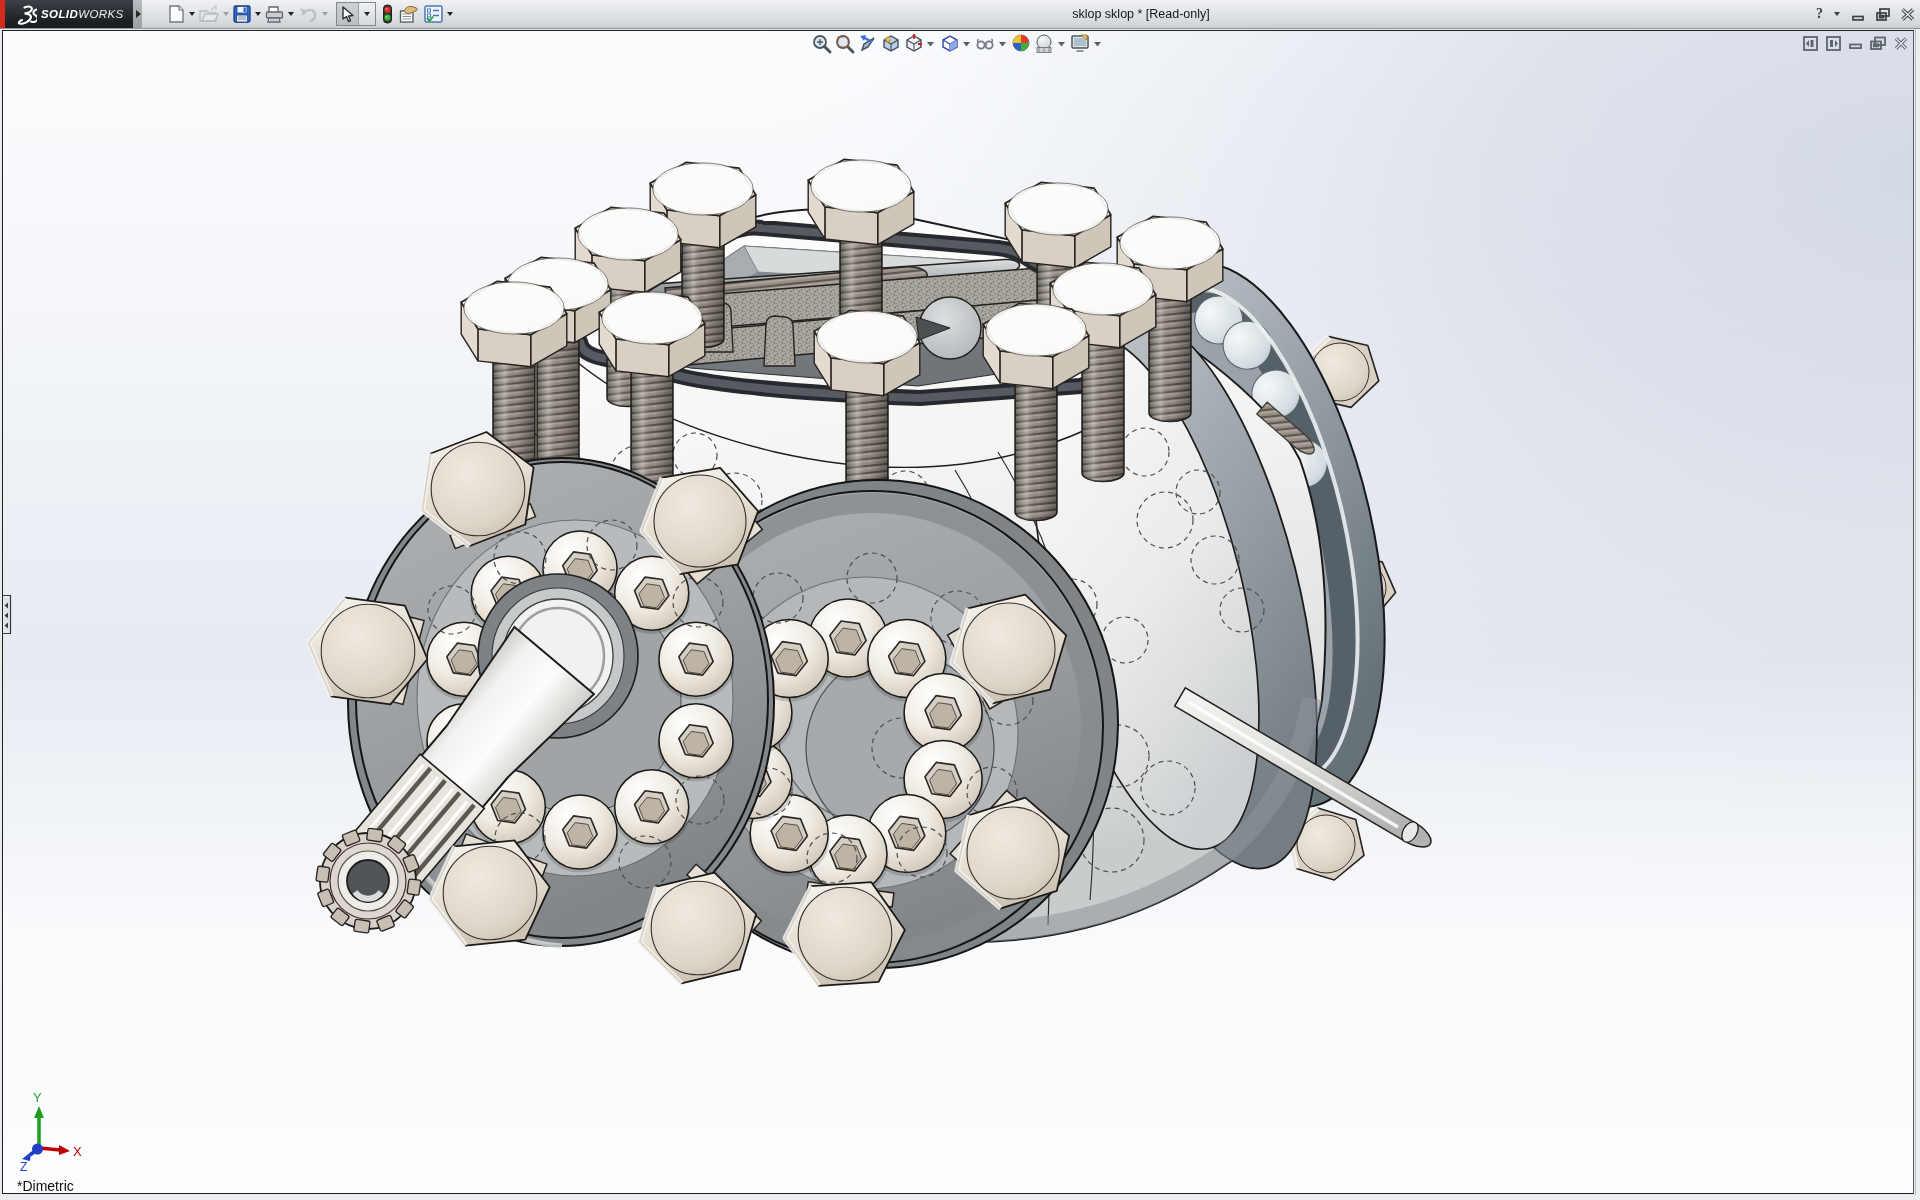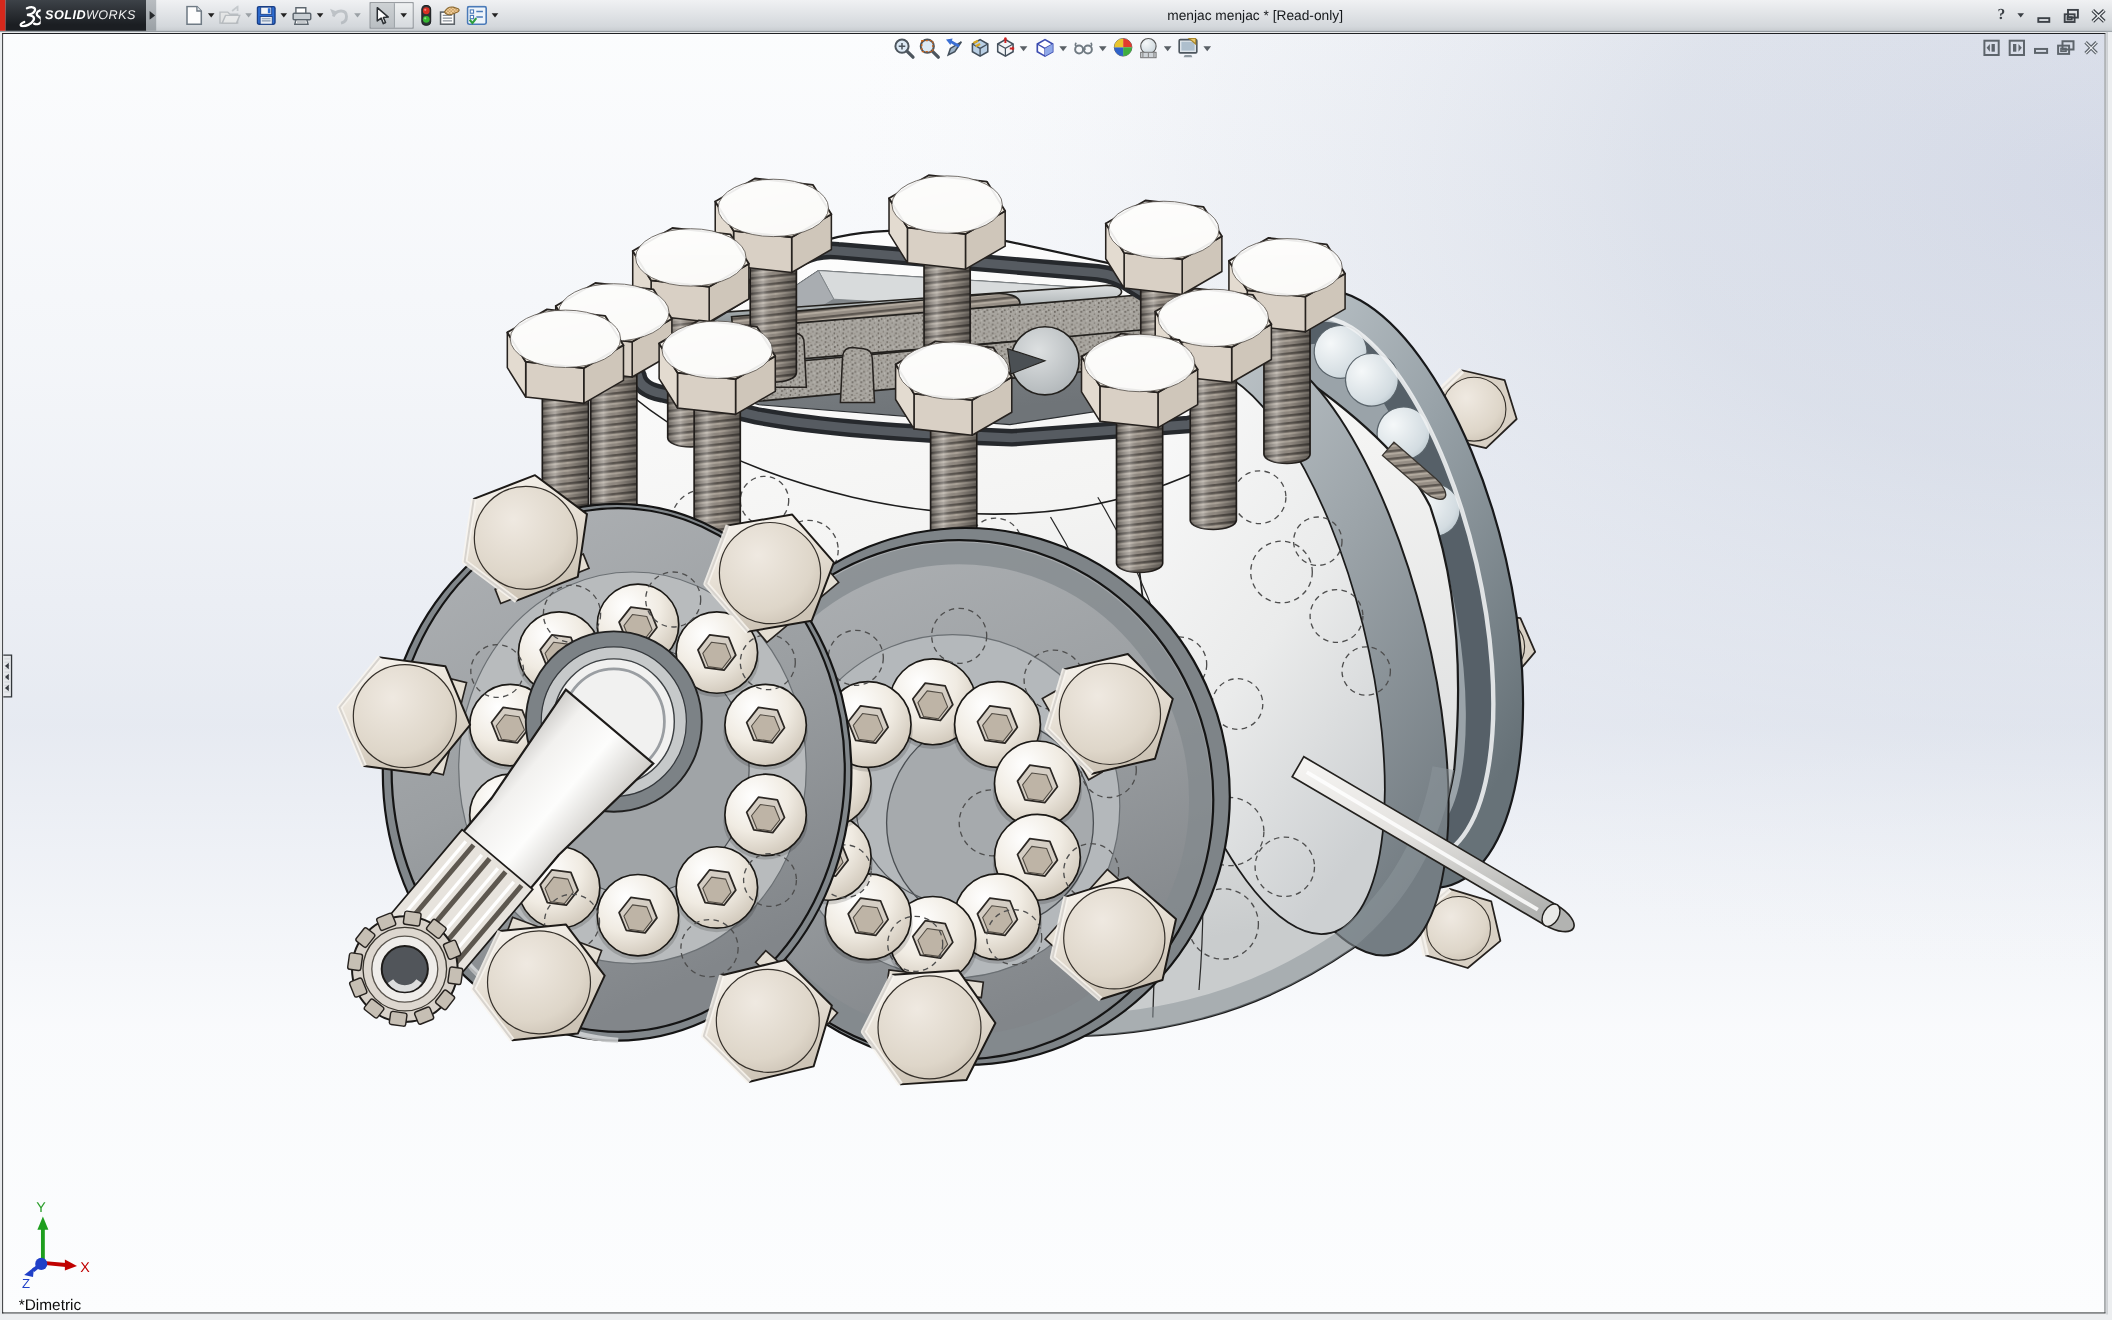--- a/index.html
+++ b/index.html
@@ -120,21 +120,21 @@
         <svg width="19" height="18" viewBox="0 0 19 18">
           <rect x="1" y="1" width="17" height="16" rx="1.5" fill="#eef4fa" stroke="#4a7ab8" stroke-width="1.5"></rect>
           <rect x="3.5" y="4" width="3" height="3" fill="#fff" stroke="#4a7ab8" stroke-width="1"></rect>
           <rect x="3.5" y="9" width="3" height="3" fill="#fff" stroke="#4a7ab8" stroke-width="1"></rect>
           <path d="M9,5.5 L15,5.5 M9,10.5 L15,10.5" stroke="#4a7ab8" stroke-width="1.4"></path>
           <path d="M3,13 L5.5,16 L9,11.5" fill="none" stroke="#2f9e3f" stroke-width="2"></path>
         </svg>
       </span>
       <span class="drop"></span>
     </div>
- <div class="title-text">menjac menjac * [Read-only]</div>
+ <div class="title-text">sklop sklop * [Read-only]</div>
  <div class="win-btns">
       <span style="font-weight:bold;color:#3a3f45;font-size:14px;font-family:'Liberation Serif',serif;">?</span>
 <span class="drop" style="border-top-color:#3a3f45;margin:0 2px;"></span>
 <svg width="15" height="15" viewBox="0 0 15 15">
         <rect x="2" y="9.5" width="10" height="3.4" fill="none" stroke="#3c4147" stroke-width="1.7"></rect>
       </svg>
 <svg width="16" height="15" viewBox="0 0 16 15">
         <rect x="5" y="2" width="9" height="7" fill="none" stroke="#3c4147" stroke-width="1.7"></rect>
         <rect x="2" y="6" width="9" height="7" fill="none" stroke="#3c4147" stroke-width="1.7"></rect>
         <rect x="4.5" y="8.5" width="4" height="2.3" fill="none" stroke="#3c4147" stroke-width="1.5"></rect>

